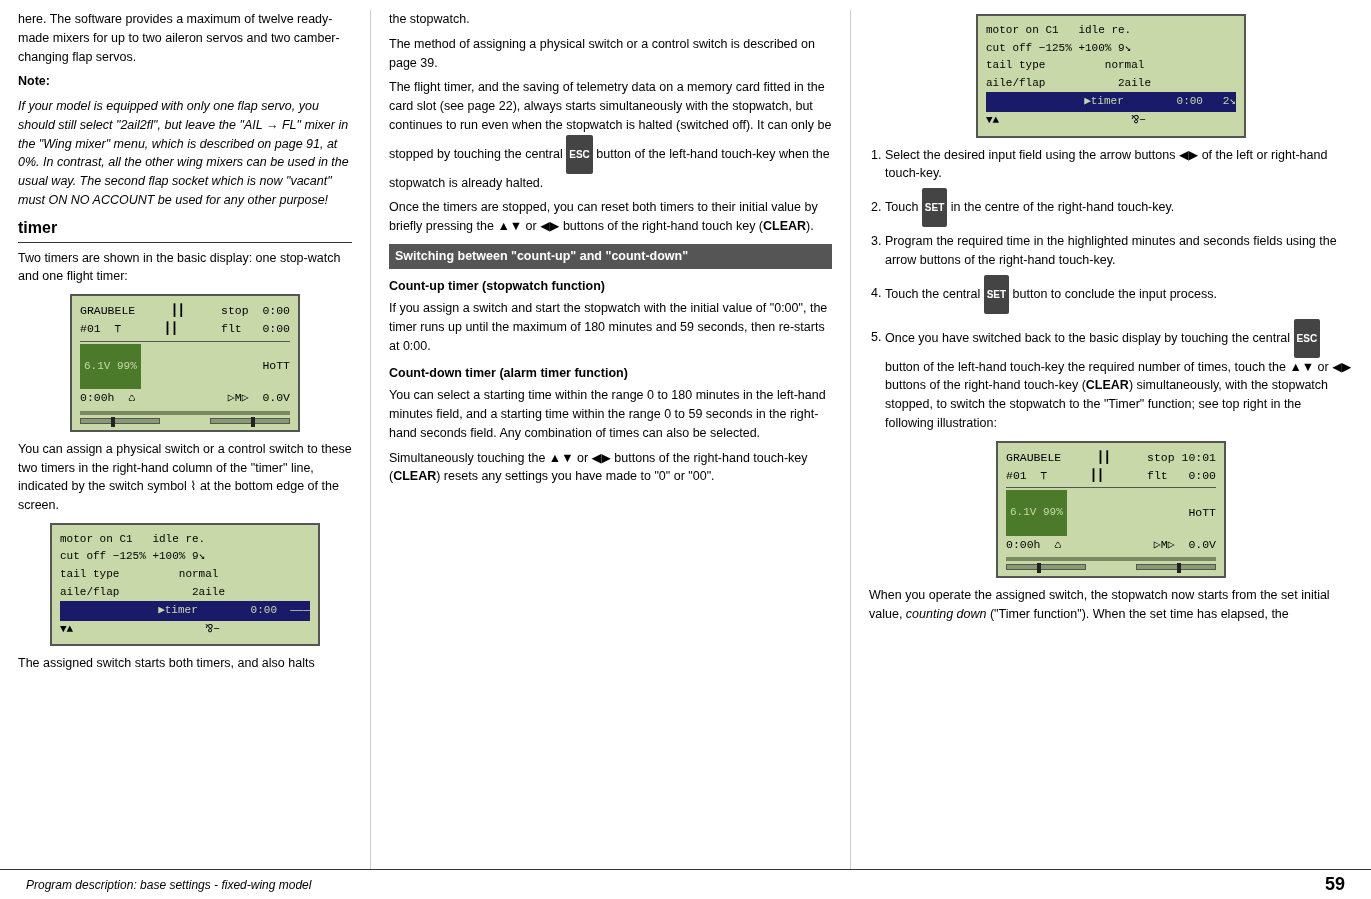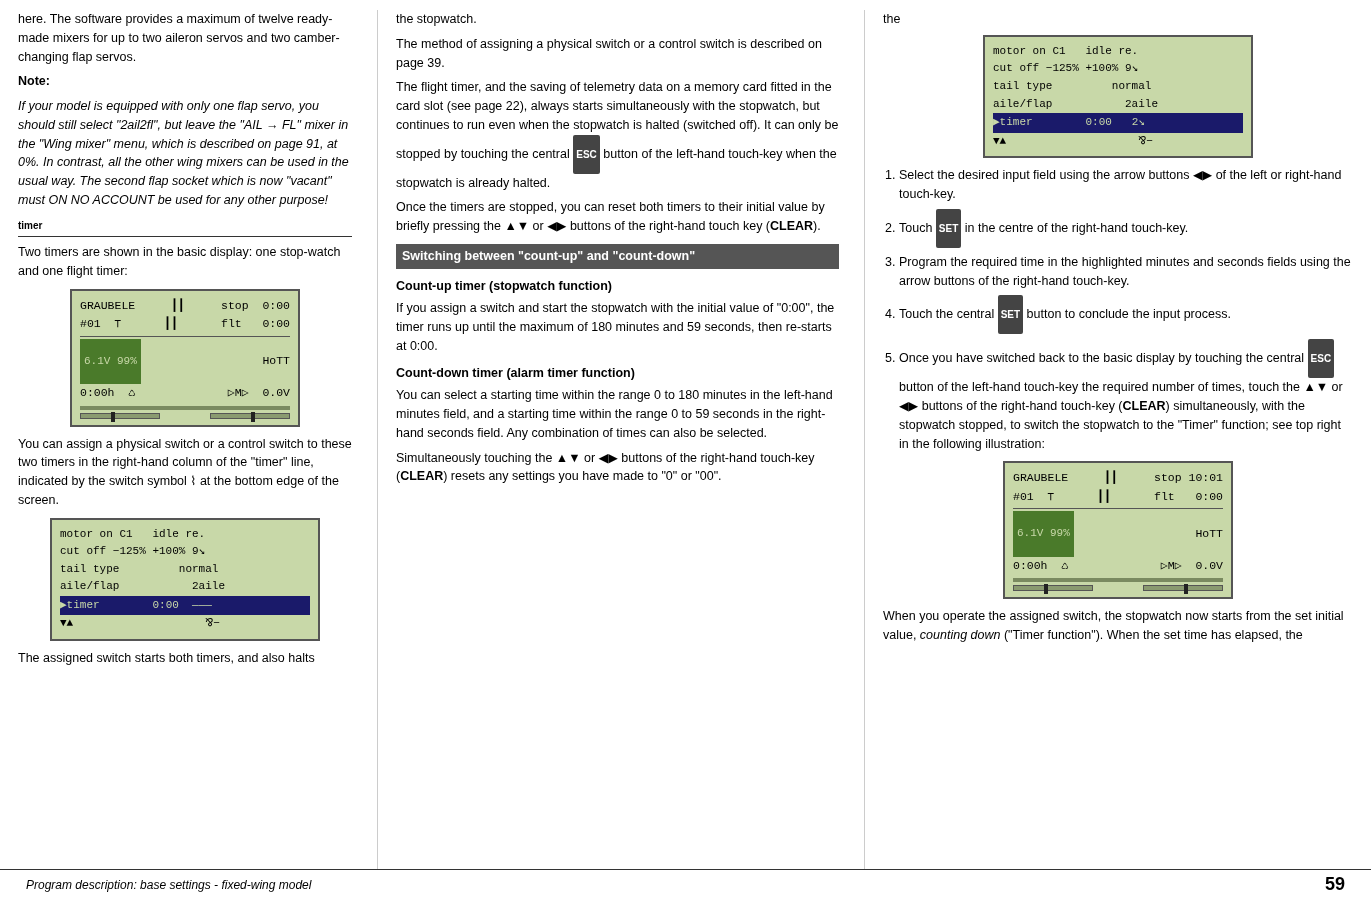--- a/index.html
+++ b/index.html
@@ -14,21 +14,20 @@
     .page-container {
       display: flex;
       flex-direction: column;
       width: 1371px;
       height: 899px;
     }
     .content-area {
       display: flex;
       flex: 1;
       padding: 10px 0 0 0;
-      gap: 7px;
     }
     .col-left {
       width: 370px;
       padding: 0 18px;
       font-size: 12.5px;
       line-height: 1.5;
     }
     .col-middle {
       width: 480px;
       padding: 0 18px;
@@ -54,21 +53,21 @@
       background: #fff;
     }
     .footer-page {
       font-style: normal;
       font-weight: bold;
       font-size: 18px;
     }
     p { margin-bottom: 6px; }
     .section-title {
       font-weight: bold;
-      font-size: 10px;
+      font-size: 16px;
       margin-top: 8px;
       margin-bottom: 4px;
     }
     .underline-section {
       border-bottom: 1px solid #333;
       padding-bottom: 2px;
       margin-bottom: 6px;
     }
     .note-italic { font-style: italic; }
     .bold { font-weight: bold; }
@@ -113,21 +112,21 @@
       display: flex;
       justify-content: space-between;
       align-items: center;
       white-space: pre;
       text-align: right;
     }
     .lcd-blue-row {
       background: #1a1a6a;
       color: #c8d8a8;
       display: flex;
-      justify-content: flex-start;
+      justify-content: flex-end;
       padding: 1px 0;
     }
     .lcd-inner {
       background: #7a8a60;
       height: 4px;
       margin: 3px 0;
     }
     .lcd-battery-row {
       display: flex;
       align-items: center;
@@ -262,23 +261,20 @@
       <p class="sub-section-title">Count-down timer (alarm timer function)</p>
       <p>You can select a starting time within the range 0 to 180 minutes in the left-hand minutes field, and a starting time within the range 0 to 59 seconds in the right-hand seconds field. Any combination of times can also be selected.</p>
 
       <p>
         Simultaneously touching the ▲▼ or ◀▶ buttons of the right-hand touch-key (<span class="bold">CLEAR</span>) resets any settings you have made to "0" or "00".
       </p>
     </div>
 
     <div class="col-right">
 
-      <p>
-        <span>the</span>
-      </p>
 
       <div class="lcd-box-wide" style="margin-top:4px;">
         <div class="lcd-row">
           <span>motor on C1&nbsp;&nbsp;&nbsp;idle re.</span>
         </div>
         <div class="lcd-row">
           <span>cut off −125% +100% 9↘</span>
         </div>
         <div class="lcd-row">
           <span>tail type&nbsp;&nbsp;&nbsp;&nbsp;&nbsp;&nbsp;&nbsp;&nbsp;&nbsp;normal</span>

